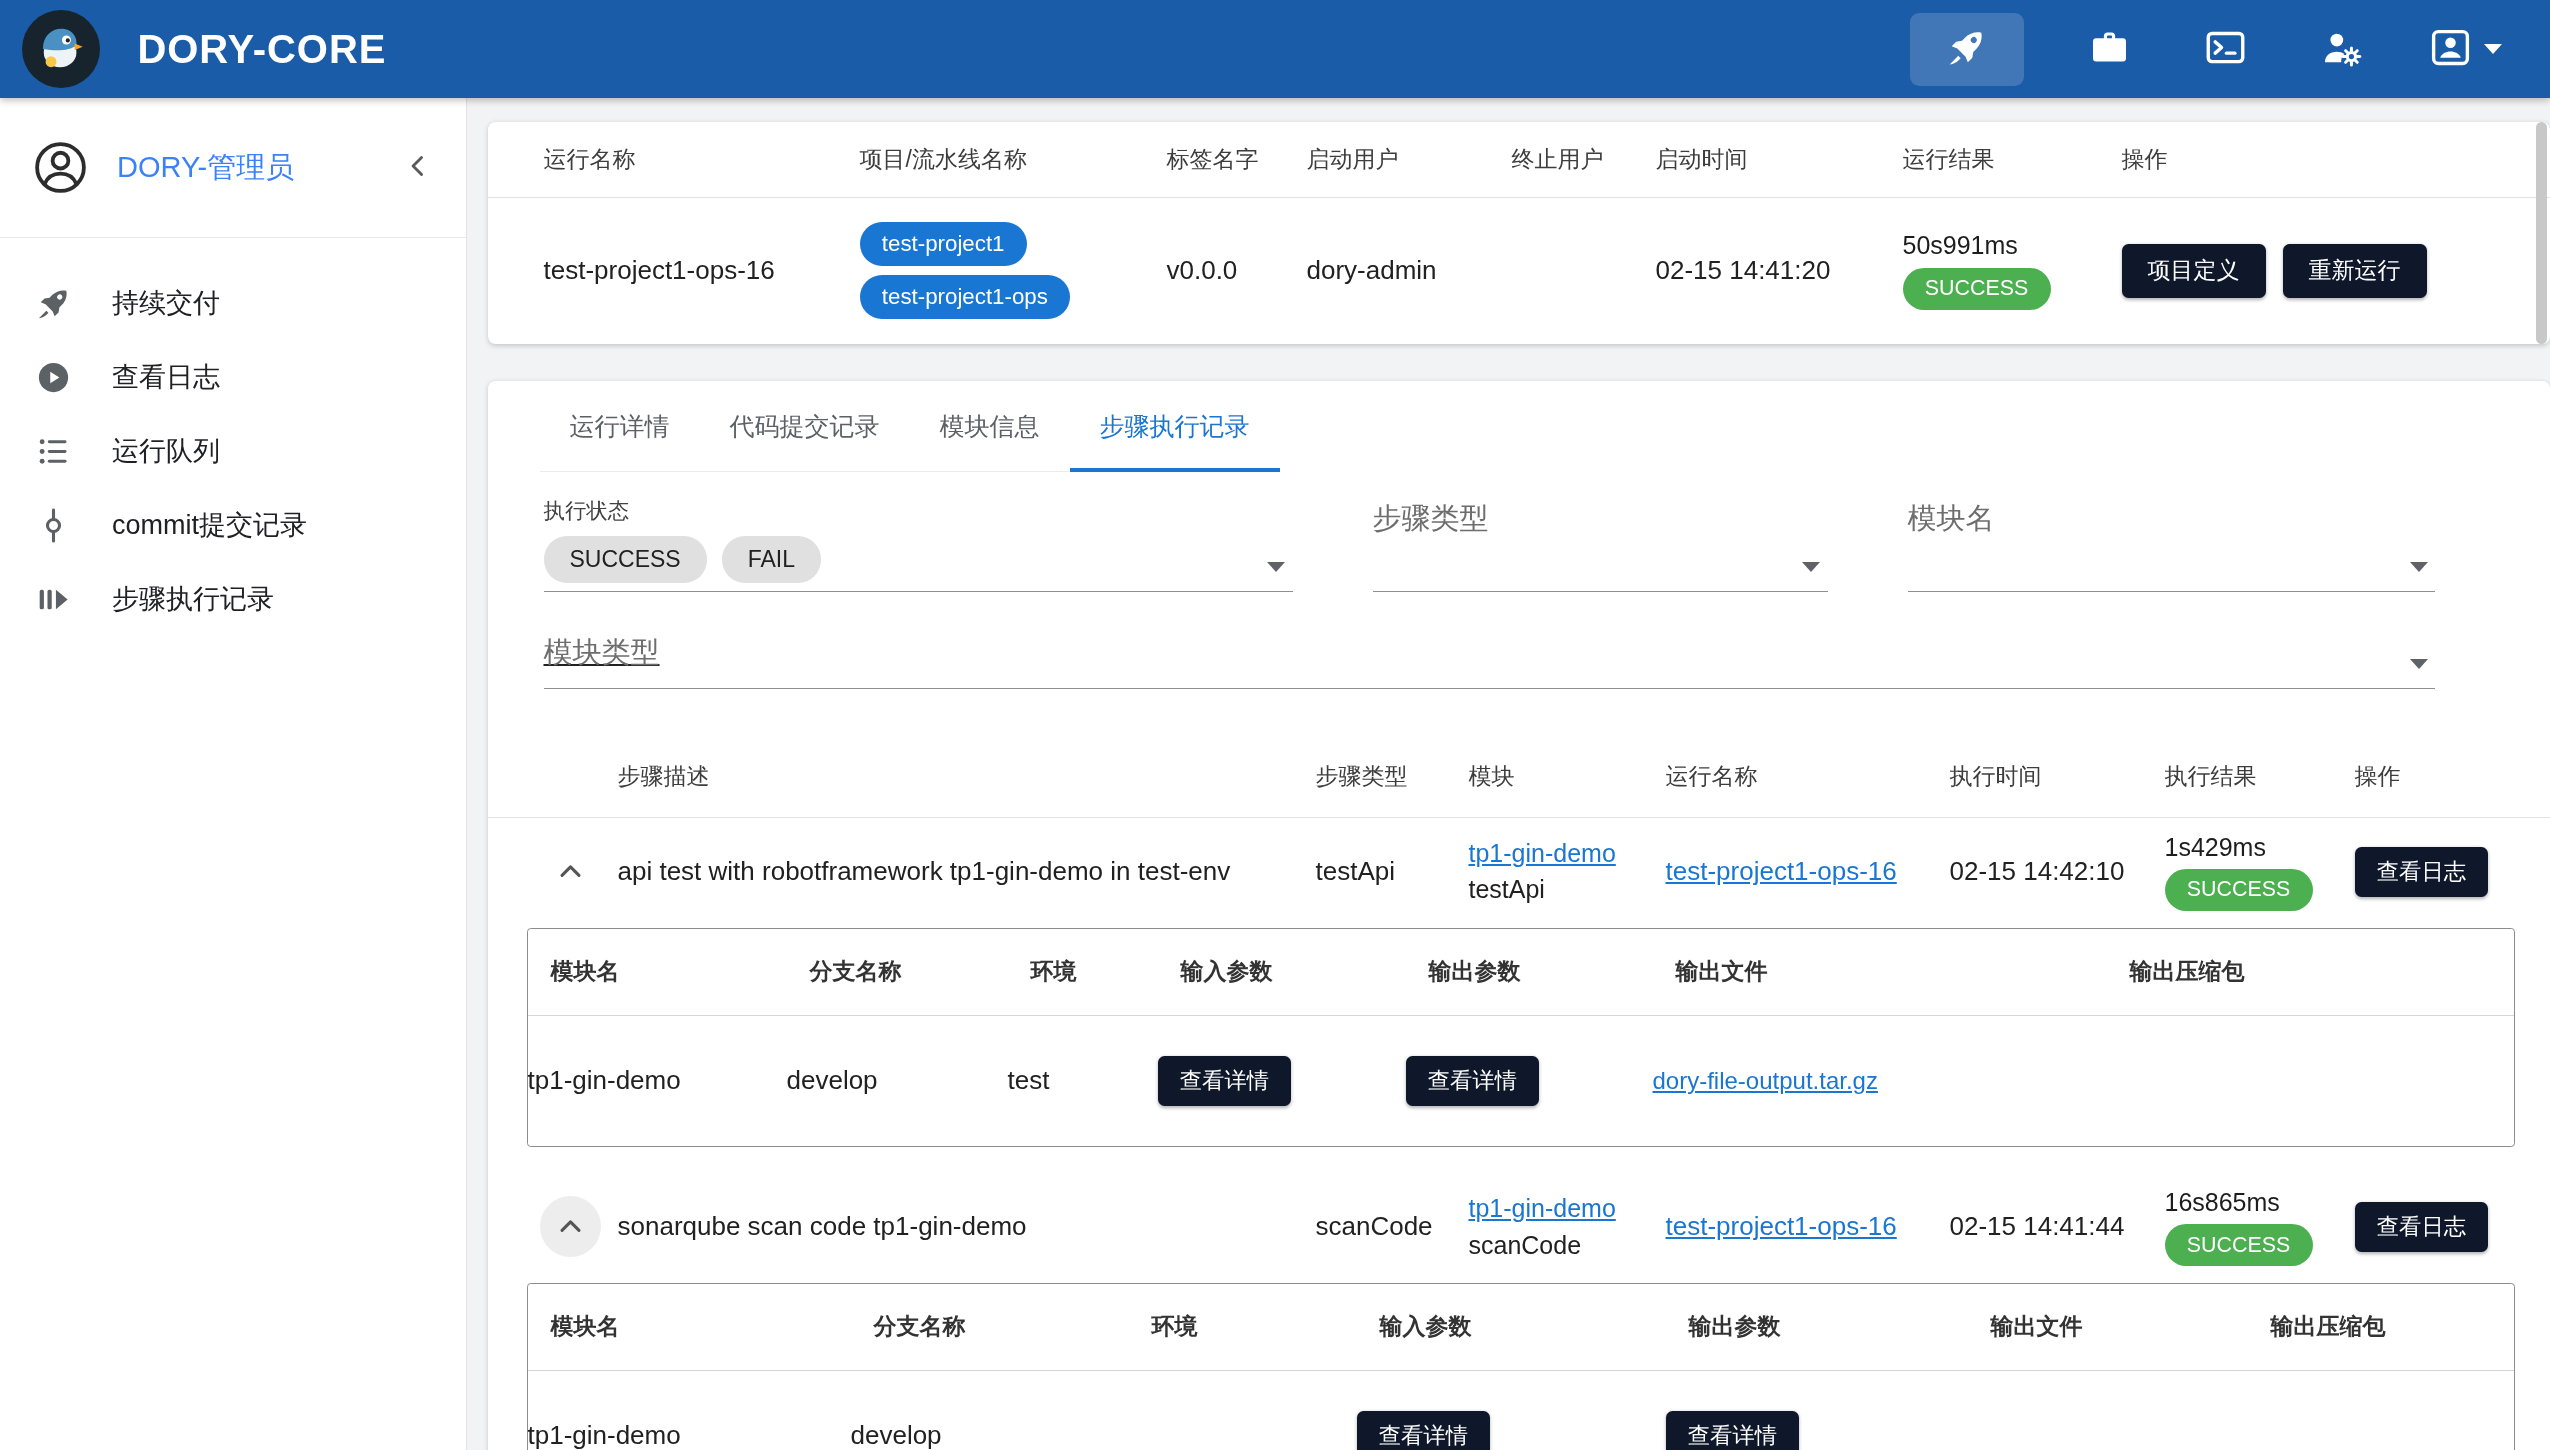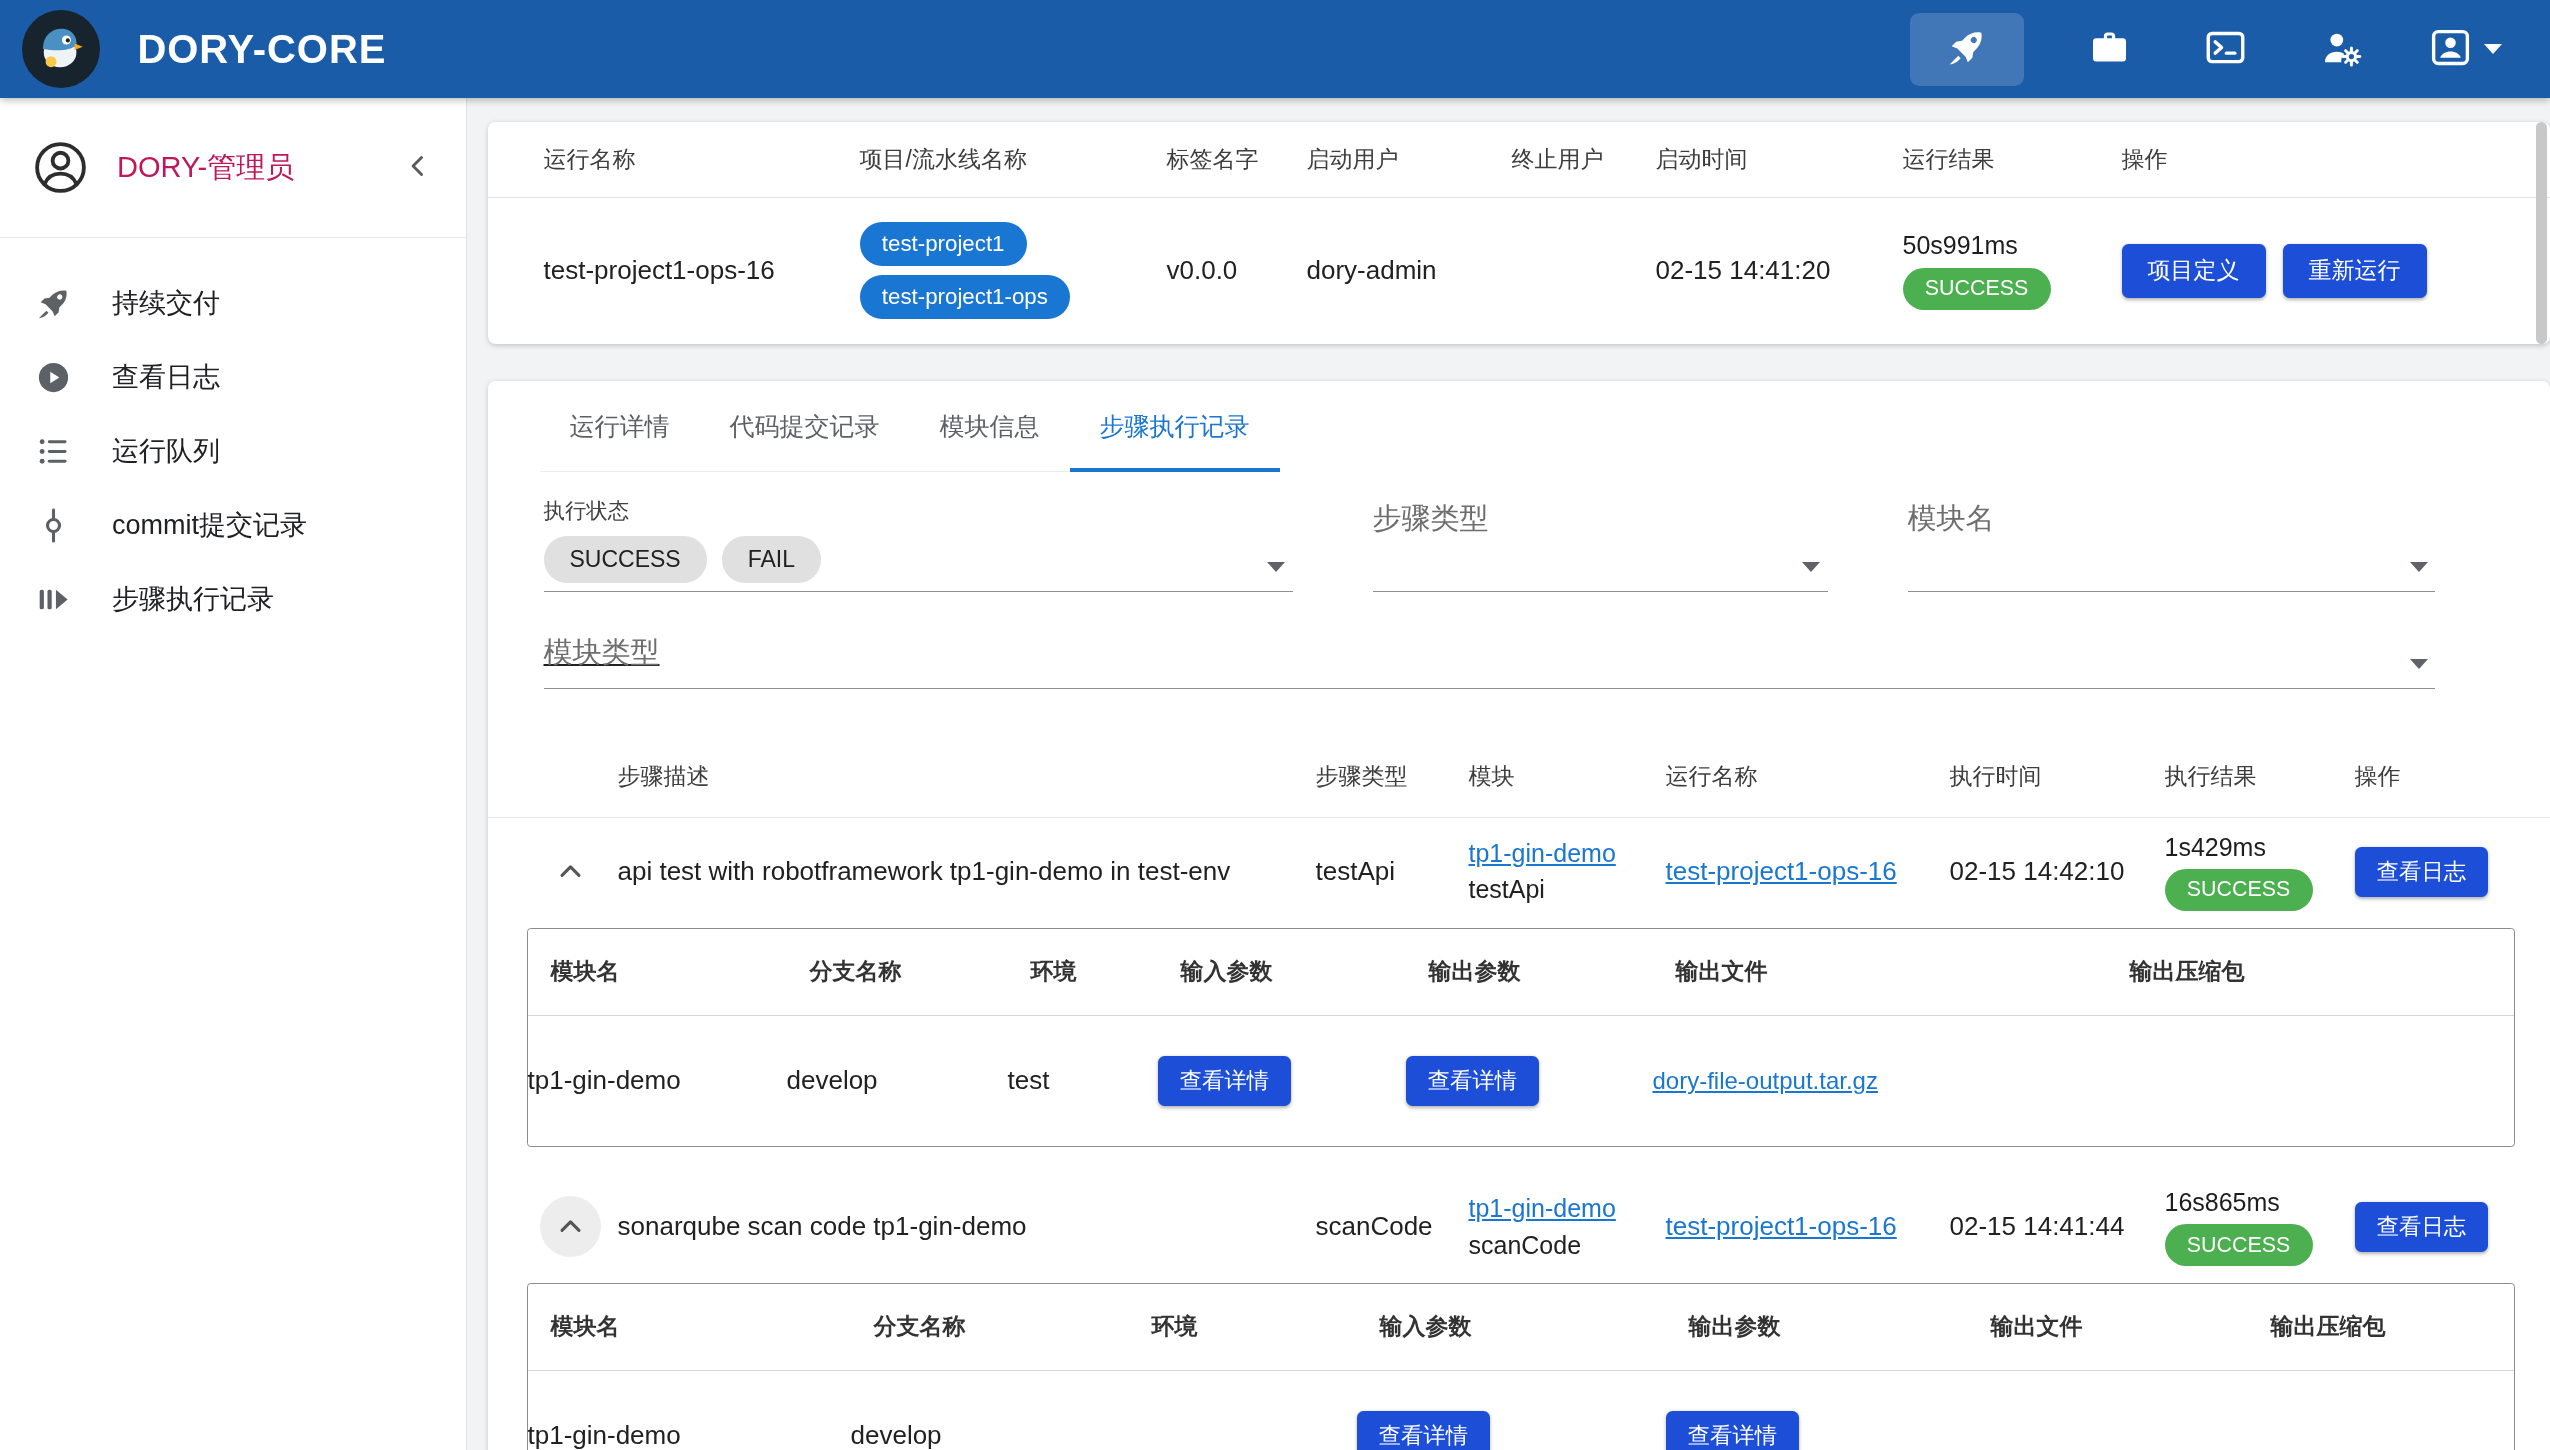--- a/index.html
+++ b/index.html
@@ -35,21 +35,21 @@
     border-right:9.3px solid transparent; border-top:10.2px solid #fff;
   }
 
   
   .sidebar {
     position:absolute; top:98px; left:0; bottom:0; width:467px;
     background:#fff; border-right:0.9px solid #e2e2e2; z-index:10;
   }
   .user-row { height:140px; display:flex; align-items:center; padding:0 28px 0 30px; border-bottom:0.9px solid #e8e8e8; }
   .avatar-icon { width:61px; height:61px; color:#2d2d2d; flex:0 0 auto; }
-  .user-name { font-size:29px; color:#be185d; margin-left:26px; flex:1; }
+  .user-name { font-size:29px; color:#3b82f6; margin-left:26px; flex:1; }
   .collapse-btn { background:none; border:none; cursor:pointer; color:#5a5a5a; width:41px; height:41px; }
   .collapse-btn svg { width:34px; height:34px; }
   .nav { padding-top:28px; }
   .nav-item { height:74px; display:flex; align-items:center; padding-left:34px; gap:39px; cursor:pointer; }
   .nav-icon { width:39px; height:39px; color:#5c6166; flex:0 0 auto; }
   .nav-label { font-size:27px; color:#202124; }
 
   
   .content { position:absolute; left:467px; top:98px; right:0; bottom:0; padding:24px 0 0 20.5px; }
   .card { background:#fff; border-radius:7.4px; box-shadow:0 1.9px 5.6px rgba(0,0,0,.18); }
@@ -61,21 +61,21 @@
   .run-head { height:76px; border-bottom:0.9px solid #e3e3e3; }
   .col-label { font-size:23px; color:#3d3d3d; font-weight:500; }
   .run-row { height:145px; font-size:26px; }
   .chip-stack { display:flex; flex-direction:column; align-items:flex-start; gap:9.3px; }
   .pchip { display:inline-flex; align-items:center; background:#1976d2; color:#fff;
            font-size:22.3px; height:44px; padding:0 22.3px; border-radius:22.3px; cursor:pointer; }
   .result-cell { display:flex; flex-direction:column; align-items:flex-start; }
   .duration { font-size:25px; color:#1d1d1d; }
   .status-chip { display:inline-flex; align-items:center; background:#4caf50; color:#fff;
                  font-size:21.4px; height:42px; padding:0 22.3px; border-radius:21.4px; margin-top:7.4px; }
-  .btn { background:#1d4ed8; color:#fff; border:none; border-radius:6.5px; height:54px;
+  .btn { background:#0f172a; color:#fff; border:none; border-radius:6.5px; height:54px;
          padding:0 26px; font-size:23px; font-family:Liberation Serif, serif; cursor:pointer;
          box-shadow:0 1.9px 3.7px rgba(0,0,0,.3); white-space:nowrap;text-align:center; }
   .run-actions { display:flex; gap:17px; }
 
   
   .steps-card { padding-bottom:9.3px; min-height:1098px; }
   .tabs-wrap { display:inline-flex; margin-left:52px; height:91px; border-bottom:0.9px solid #ececec; }
   .tab { display:flex; align-items:center; padding:0 30px; font-size:25px; color:#5c6166;
          position:relative; cursor:pointer; font-weight:500; }
   .tab.active { color:#1976d2; }

